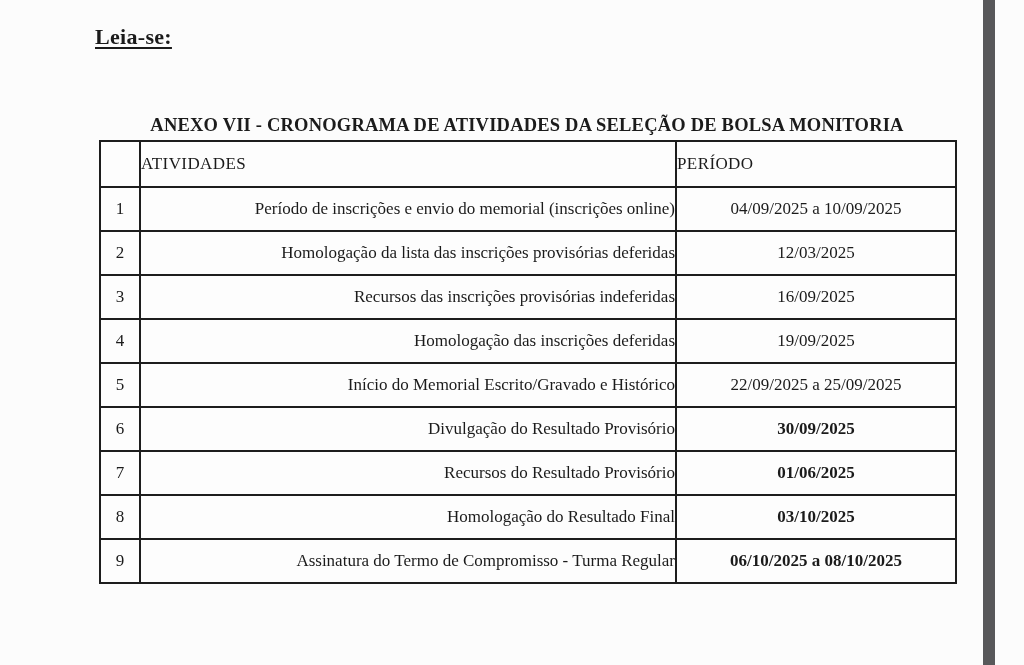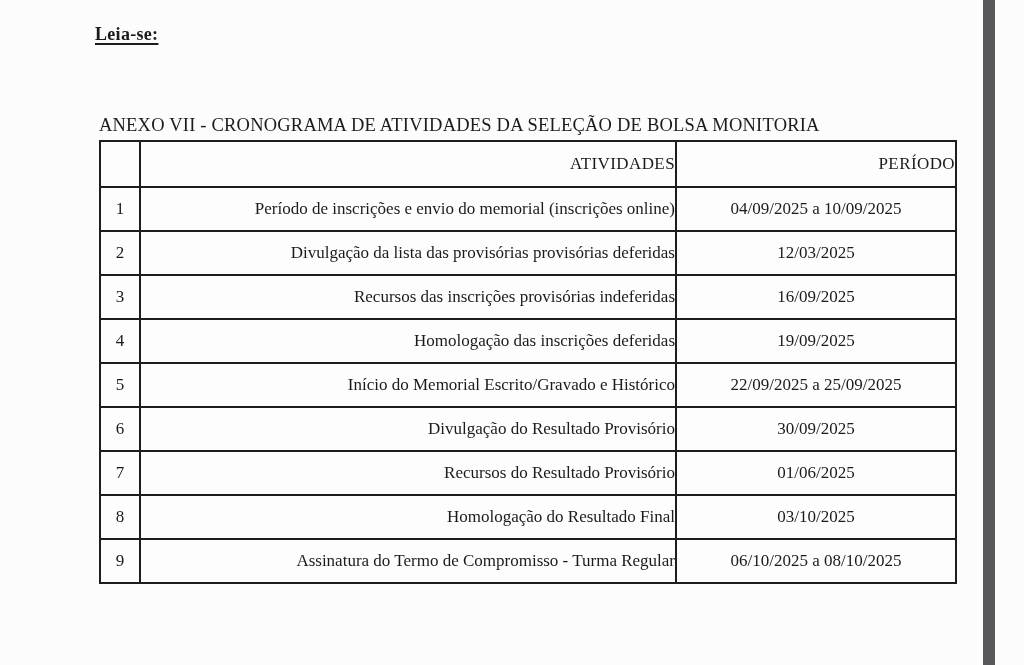--- a/index.html
+++ b/index.html
@@ -13,34 +13,35 @@
     height: 665px;
     background: #fcfcfc;
     overflow: hidden;
     font-family: "Liberation Serif", "DejaVu Serif", serif;
     color: #1b1b1b;
   }
   .leia-se {
     position: absolute;
     left: 95px;
     top: 24px;
-    font-size: 18px;
+    font-size: 22px;
     font-weight: bold;
     text-decoration: underline;
     text-underline-offset: 3px;
     text-decoration-thickness: 2px;
     letter-spacing: 0.3px;
   }
   .doc-title {
     position: absolute;
     left: 99px;
     top: 115px;
     width: 856px;
+    text-align: center;
     font-size: 18.5px;
-    font-weight: normal;
+    font-weight: bold;
     letter-spacing: 0.2px;
     white-space: nowrap;
   }
   table.schedule {
     position: absolute;
     left: 99px;
     top: 140px;
     width: 856px;
     border-collapse: collapse;
     table-layout: fixed;
@@ -52,31 +53,31 @@
   table.schedule th,
   table.schedule td {
     border: 2px solid #1d1d1d;
     padding: 0;
     overflow: hidden;
   }
   table.schedule thead th {
     height: 44px;
     font-size: 17px;
     font-weight: normal;
-    text-align: right;
+    text-align: left;
     letter-spacing: 0.4px;
   }
   table.schedule tbody td {
     height: 42px;
     font-size: 17px;
   }
   td.num-cell { text-align: center; }
   td.act-cell { text-align: right; padding-left: 15px; padding-right: 6px; }
   td.per-cell { text-align: center; font-size: 16px; margin-left: 15px; }
-  tr.bold-period td.per-cell { font-weight: normal; }
+  tr.bold-period td.per-cell { font-weight: bold; }
   .side-bar {
     position: absolute;
     left: 983px;
     top: 0;
     width: 12px;
     height: 665px;
     background: #58585a;
   }
 </style>
 </head>
@@ -102,21 +103,21 @@
       </tr>
     </thead>
     <tbody>
       <tr>
         <td class="num-cell">1</td>
         <td class="act-cell">Período de inscrições e envio do memorial (inscrições online)</td>
         <td class="per-cell">04/09/2025 a 10/09/2025</td>
       </tr>
       <tr>
         <td class="num-cell">2</td>
-        <td class="act-cell">Divulgação da lista das provisórias provisórias deferidas</td>
+        <td class="act-cell">Homologação da lista das inscrições provisórias deferidas</td>
         <td class="per-cell">12/03/2025</td>
       </tr>
       <tr>
         <td class="num-cell">3</td>
         <td class="act-cell">Recursos das inscrições provisórias indeferidas</td>
         <td class="per-cell">16/09/2025</td>
       </tr>
       <tr>
         <td class="num-cell">4</td>
         <td class="act-cell">Homologação das inscrições deferidas</td>

